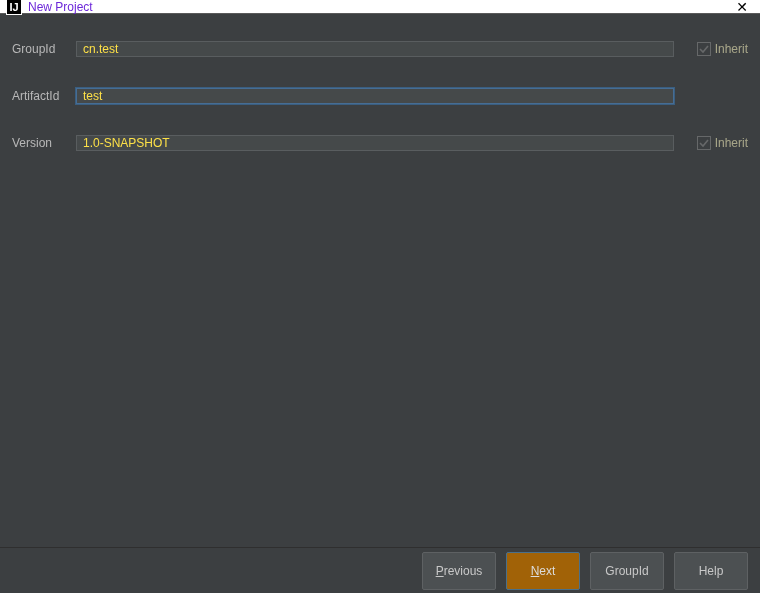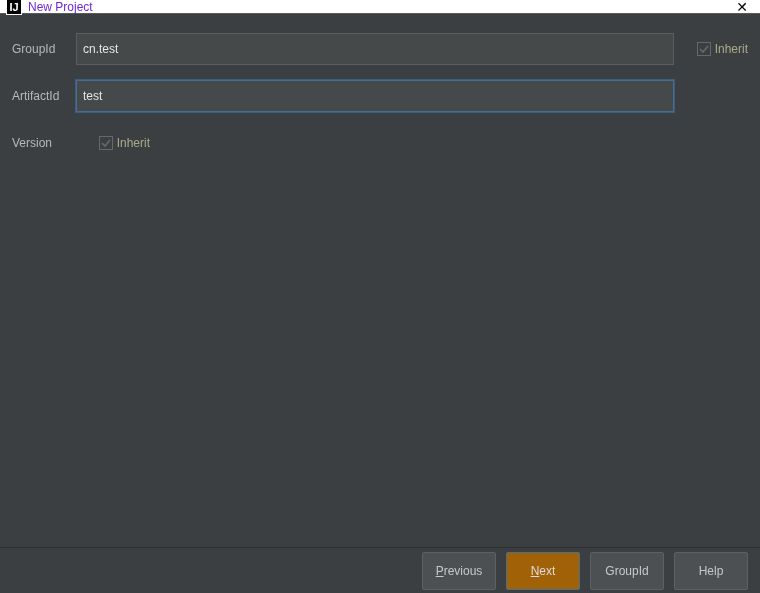--- a/index.html
+++ b/index.html
@@ -57,24 +57,24 @@
     display: flex;
     align-items: center;
     height: 26px;
   }
   .form-label {
     width: 64px;
     color: #b8b8b8;
   }
   .form-input {
     flex: 1;
-    height: 32px;
+    height: 16px;
     background: #45494a;
     border: 1px solid #595d5f;
-    color: #e5e5e5;
+    color: #fde047;
     padding: 0 6px;
     font-size: 12px;
     font-family: inherit;
     outline: none;
   }
   .form-input.focused {
     border: 1px solid #466d94;
     box-shadow: 0 0 0 1px #3a5e80;
   }
   .inherit-cell {
@@ -155,20 +155,21 @@
     <div class="form-label">ArtifactId</div>
     <input class="form-input focused" type="text" value="test" style="">
     <div class="inherit-cell" style="visibility:hidden">
       <span class="chk"></span>
         <span>Inherit</span>
     </div>
   </div>
 
   <div class="form-row">
     <div class="form-label">Version</div>
+    <input class="form-input" type="text" value="1.0-SNAPSHOT" style="">
     <div class="inherit-cell disabled">
       <span class="chk">
         <svg width="14" height="14" viewBox="0 0 14 14">
           <rect x="0.5" y="0.5" width="13" height="13" fill="none" stroke="#8a8a8a"></rect>
           <path d="M3 7 L6 10 L11 4" fill="none" stroke="#8a8a8a" stroke-width="1.6"></path>
         </svg>
       </span>
       <span>Inherit</span>
     </div>
   </div>

